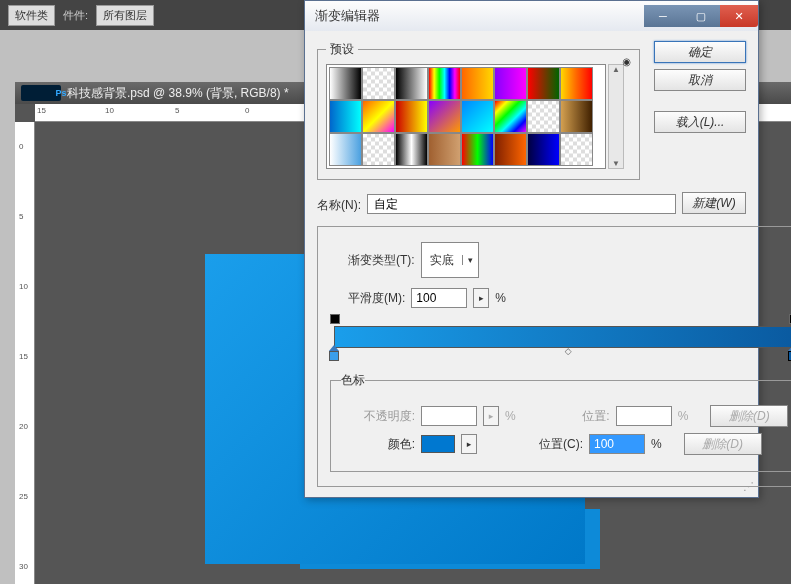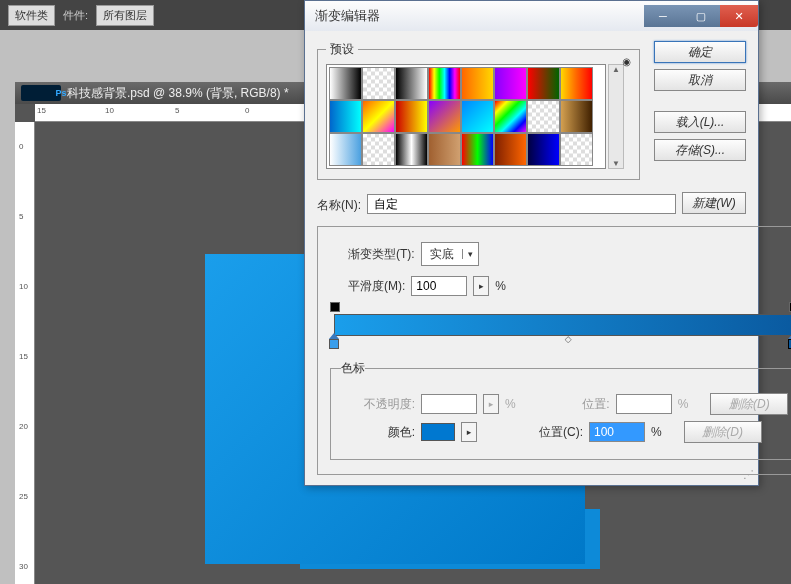--- a/index.html
+++ b/index.html
@@ -37,21 +37,21 @@
 .scrollbar-v { width: 16px; background: #e8e8e8; border: 1px solid #bbb; display: flex; flex-direction: column; justify-content: space-between; align-items: center; font-size: 8px; color: #666; }
 .btn-col { display: flex; flex-direction: column; gap: 6px; width: 92px; }
 .btn { background: linear-gradient(#fdfdfd, #e4e4e4); border: 1px solid #888; border-radius: 0; height: 22px; font-size: 12px; display: flex; align-items: center; justify-content: center; cursor: pointer; font-style: italic; }
 .btn-default { border: 1px solid #3874b8; box-shadow: 0 0 2px #5a90d0; }
 
 .name-row { display: flex; align-items: flex-end; gap: 6px; margin: 12px 0; }
 .name-row input { flex: 1; border: 1px solid #888; height: 20px; padding: 0 6px; font-size: 12px; }
 
 .grad-fieldset { border: 1px solid #999; padding: 15px 12px 14px; margin-top: 12px; position: relative; }
 .grad-label-row { display: flex; align-items: center; gap: 6px; margin-bottom: 10px; padding-left: 18px; }
-.dropdown { display: inline-flex; align-items: center; border: 1px solid #888; background: #fff; height: 24px; }
+.dropdown { display: inline-flex; align-items: center; border: 1px solid #888; background: #fff; height: 36px; }
 .dropdown span:first-child { padding: 0 8px; font-size: 12px; }
 .dropdown .arrow { border-left: 1px solid #888; width: 16px; text-align: center; font-size: 9px; }
 .num-input { border: 1px solid #888; height: 20px; width: 56px; padding: 0 4px; font-size: 12px; text-align: left; background: #fff; }
 .spinner { border: 1px solid #888; width: 16px; height: 20px; display: inline-flex; align-items: center; justify-content: center; font-size: 9px; background: #f4f4f4; }
 
 .grad-bar-wrap { position: relative; margin: 18px 4px 24px; }
 .grad-bar { height: 22px; background: linear-gradient(90deg, #1a9eeb, #0a5aa0); border: 1px solid #555; }
 .stop-top { position: absolute; top: -12px; width: 10px; height: 10px; }
 .stop-top::before { content: ''; position: absolute; width: 8px; height: 8px; background: #000; border: 1px solid #666; top: 0; }
 .stop-bot { position: absolute; bottom: -14px; width: 12px; height: 12px; }
@@ -148,21 +148,20 @@
             </div>
           <div class="scrollbar-v" style="height:105px">▲<br><div style="flex:1"></div>▼</div>
         </div>
         <span class="preset-options" style="position:absolute;right:8px;top:0">◉</span>
       </fieldset>
       <div class="btn-col">
         <div class="btn btn-default">确定</div>
         <div class="btn">取消</div>
         <div style="height:8px"></div>
         <div class="btn">载入(L)...</div>
-        <div class="btn">存储(S)...</div>
       </div>
     </div>
 
     <div class="name-row">
       <span>名称(N):</span>
       <input type="text" value="自定" style="">
       <div class="btn" style="width:64px">新建(W)</div>
     </div>
 
     <fieldset class="grad-fieldset">

